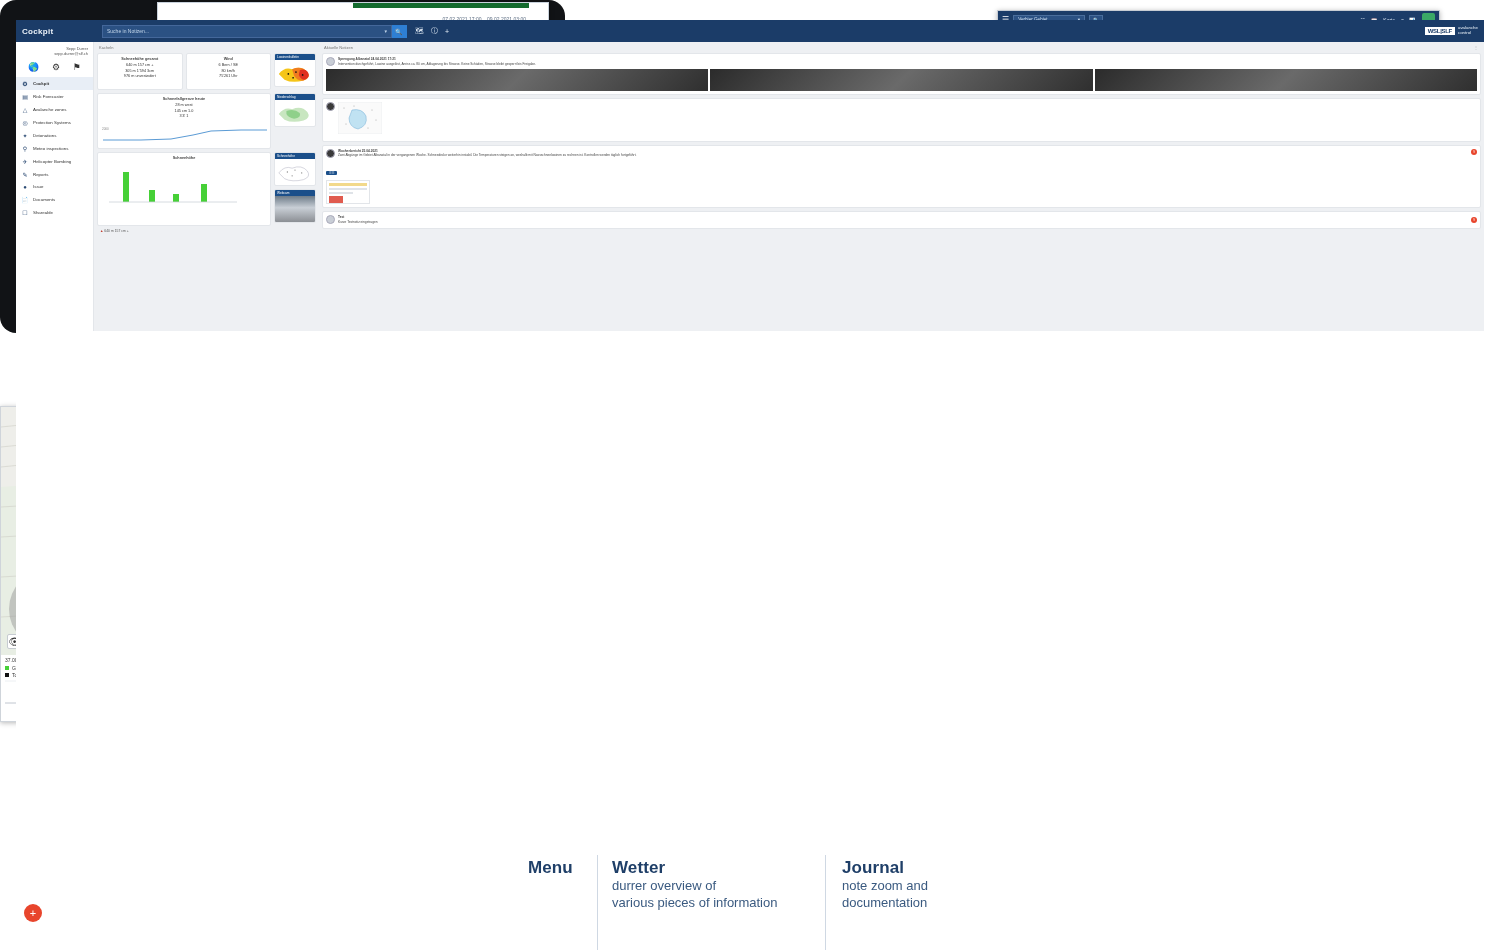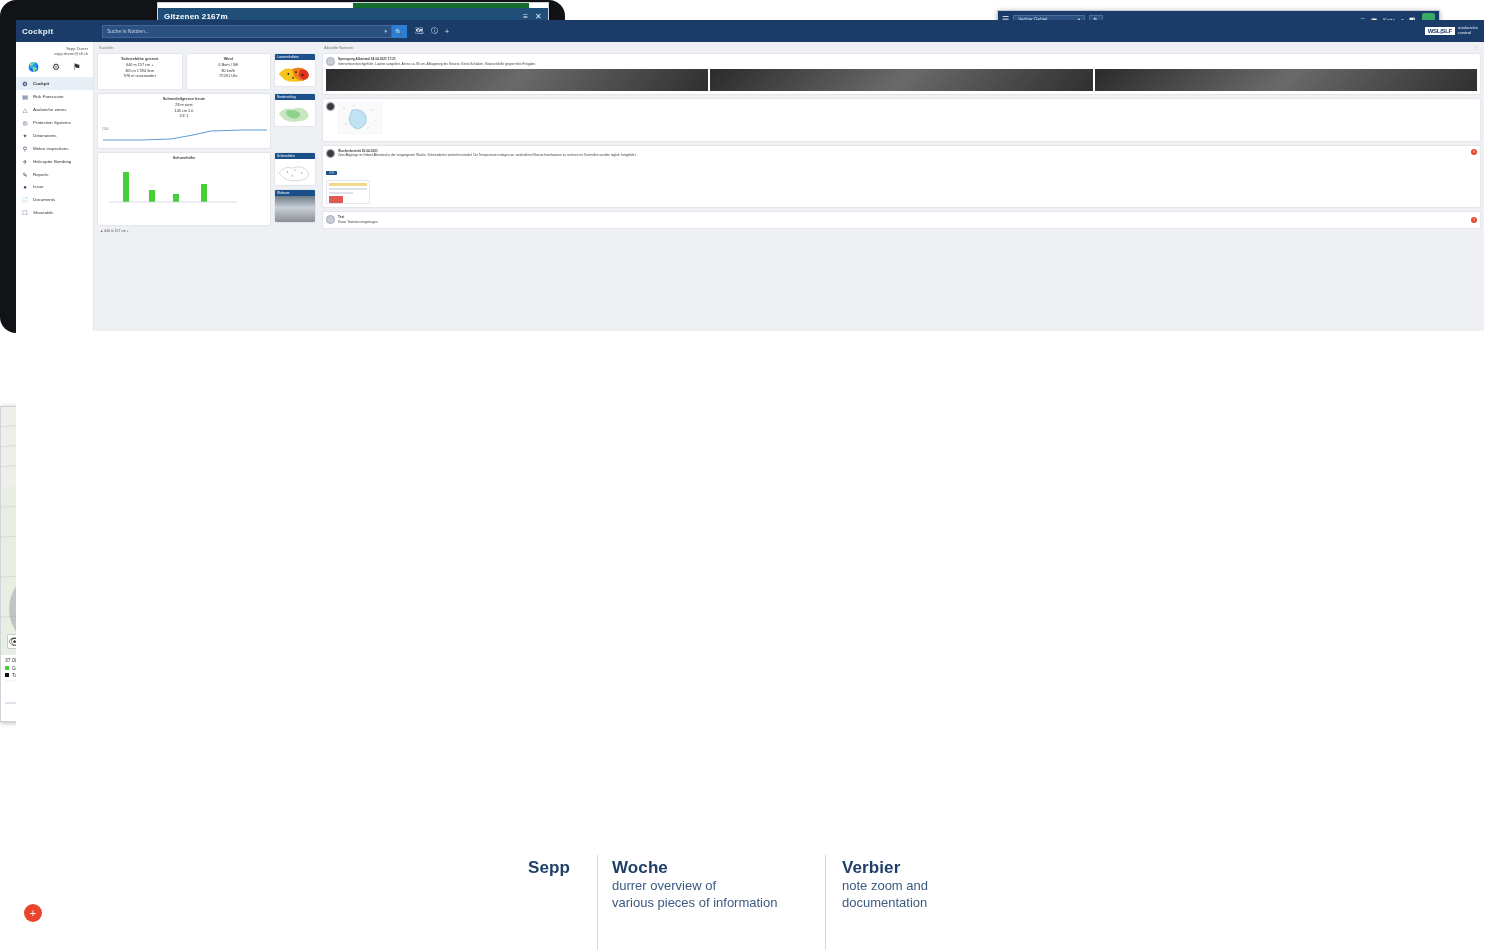--- a/index.html
+++ b/index.html
@@ -209,25 +209,20 @@
     <line x1="372" y1="576" x2="616" y2="658"></line>
     <line x1="372" y1="600" x2="616" y2="700"></line>
 
     <line x1="1110" y1="500" x2="900" y2="625"></line>
     <line x1="1108" y1="598" x2="900" y2="650"></line>
   </g>
 </svg>
 
 <div class="panel shadowed" id="weather">
   <div style="height:5px;background:#146b2e;width:45%;margin-left:50%;"></div>
-  <div class="titlebar">
-    <span class="tb-title">Gitzenen 2167m</span>
-    <span class="tb-btn">≡</span>
-    <span class="tb-btn">✕</span>
-  </div>
   <div class="wbody">
     <div class="w-meta">
       <span>07.02.2021 17:00</span>
       &nbsp;&nbsp;
       <span>09.02.2021 03:00</span>
     </div>
 
     <div class="chart-block" style="height:102px;">
       <div class="ax-label ax-l">Neuschnee cm</div>
       <div class="chart-title">Schnee</div>
@@ -1220,25 +1215,25 @@
 
         <div class="fab" style="left:8px;bottom:10px;">+</div>
       </div>
     </div>
   </div>
 </div>
 
 <div class="divider-v" style="left:597px; top:855px; height:95px;"></div>
 <div class="divider-v" style="left:825px; top:855px; height:95px;"></div>
 
-<div class="caption cap-md" style="left:528px; top:858px;">Sepp</div>
+<div class="caption cap-md" style="left:528px; top:858px;">Menu</div>
 
 <div style="position:absolute;left:612px;top:858px;">
-  <div class="caption cap-md" style="position:static;">Woche</div>
+  <div class="caption cap-md" style="position:static;">Wetter</div>
   <div class="cap-sub">durrer overview of</div>
   <div class="cap-sub">various pieces of information</div>
 </div>
 
 <div style="position:absolute;left:842px;top:858px;">
-  <div class="caption cap-md" style="position:static;">Verbier</div>
+  <div class="caption cap-md" style="position:static;">Journal</div>
   <div class="cap-sub">note zoom and</div>
   <div class="cap-sub">documentation</div>
 </div>
 
 </body></html>

